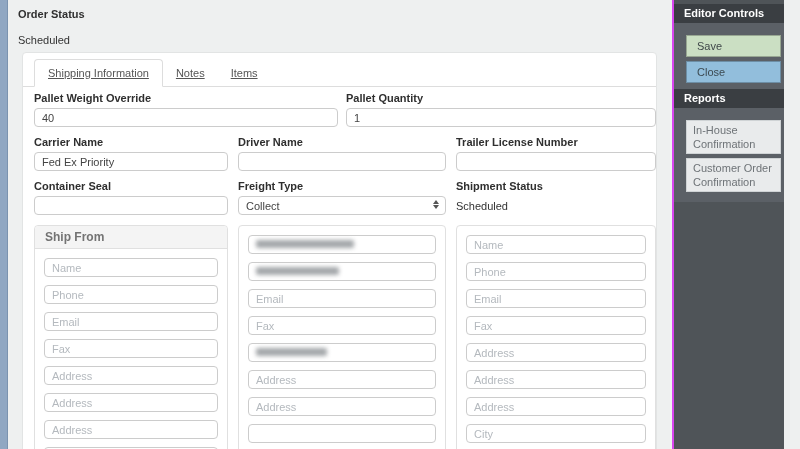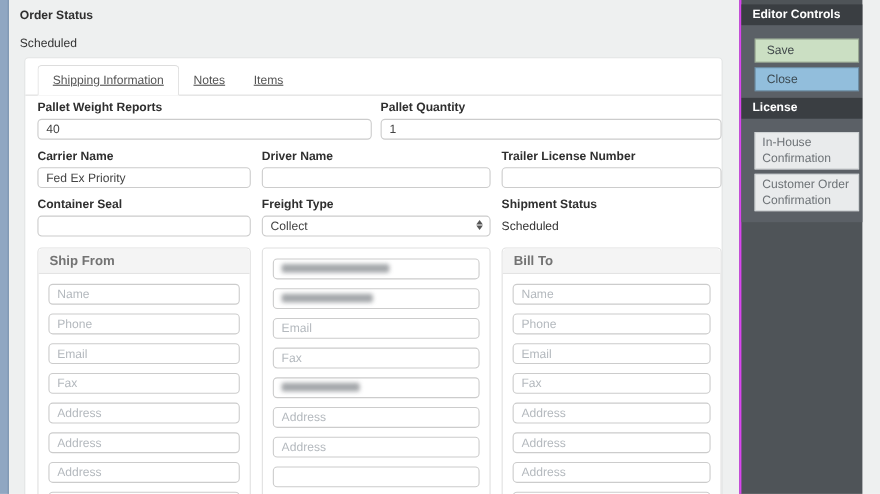--- a/index.html
+++ b/index.html
@@ -94,21 +94,21 @@
   <div class="card">
     <div class="tabs">
       <div class="tab active">Shipping Information</div>
       <div class="tab">Notes</div>
       <div class="tab">Items</div>
     </div>
 
     <div class="form">
       <div class="frow grid2">
         <div>
-          <label class="flabel">Pallet Weight Reports</label>
+          <label class="flabel">Pallet Weight Override</label>
           <input class="txt" value="40" style="">
         </div>
         <div>
           <label class="flabel">Pallet Quantity</label>
           <input class="txt" value="1" style="">
         </div>
       </div>
 
       <div class="frow grid3">
         <div>
@@ -203,21 +203,20 @@
               <div class="pfield">
                 <input class="txt" placeholder="Address" style="">
               </div>
               <div class="pfield">
                 <input class="txt" style="">
               </div>
             </div>
   </div>
 
   <div class="panel">
-    <div class="panel-h">Bill To</div>
     <div class="panel-b">
               <div class="pfield">
                 <input class="txt" placeholder="Name" style="">
               </div>
               <div class="pfield">
                 <input class="txt" placeholder="Phone" style="">
               </div>
               <div class="pfield">
                 <input class="txt" placeholder="Email" style="">
               </div>
@@ -242,18 +241,18 @@
     </div>
   </div>
 </div>
 
 <div class="sidebar">
   <div class="sb-header">Editor Controls</div>
   <div class="sb-section">
     <button class="sb-btn btn-save">Save</button>
     <button class="sb-btn btn-close">Close</button>
   </div>
-  <div class="sb-header">License</div>
+  <div class="sb-header">Reports</div>
   <div class="sb-section">
     <button class="sb-btn btn-report">In-House Confirmation</button>
     <button class="sb-btn btn-report">Customer Order Confirmation</button>
   </div>
 </div>
 
 </body></html>

